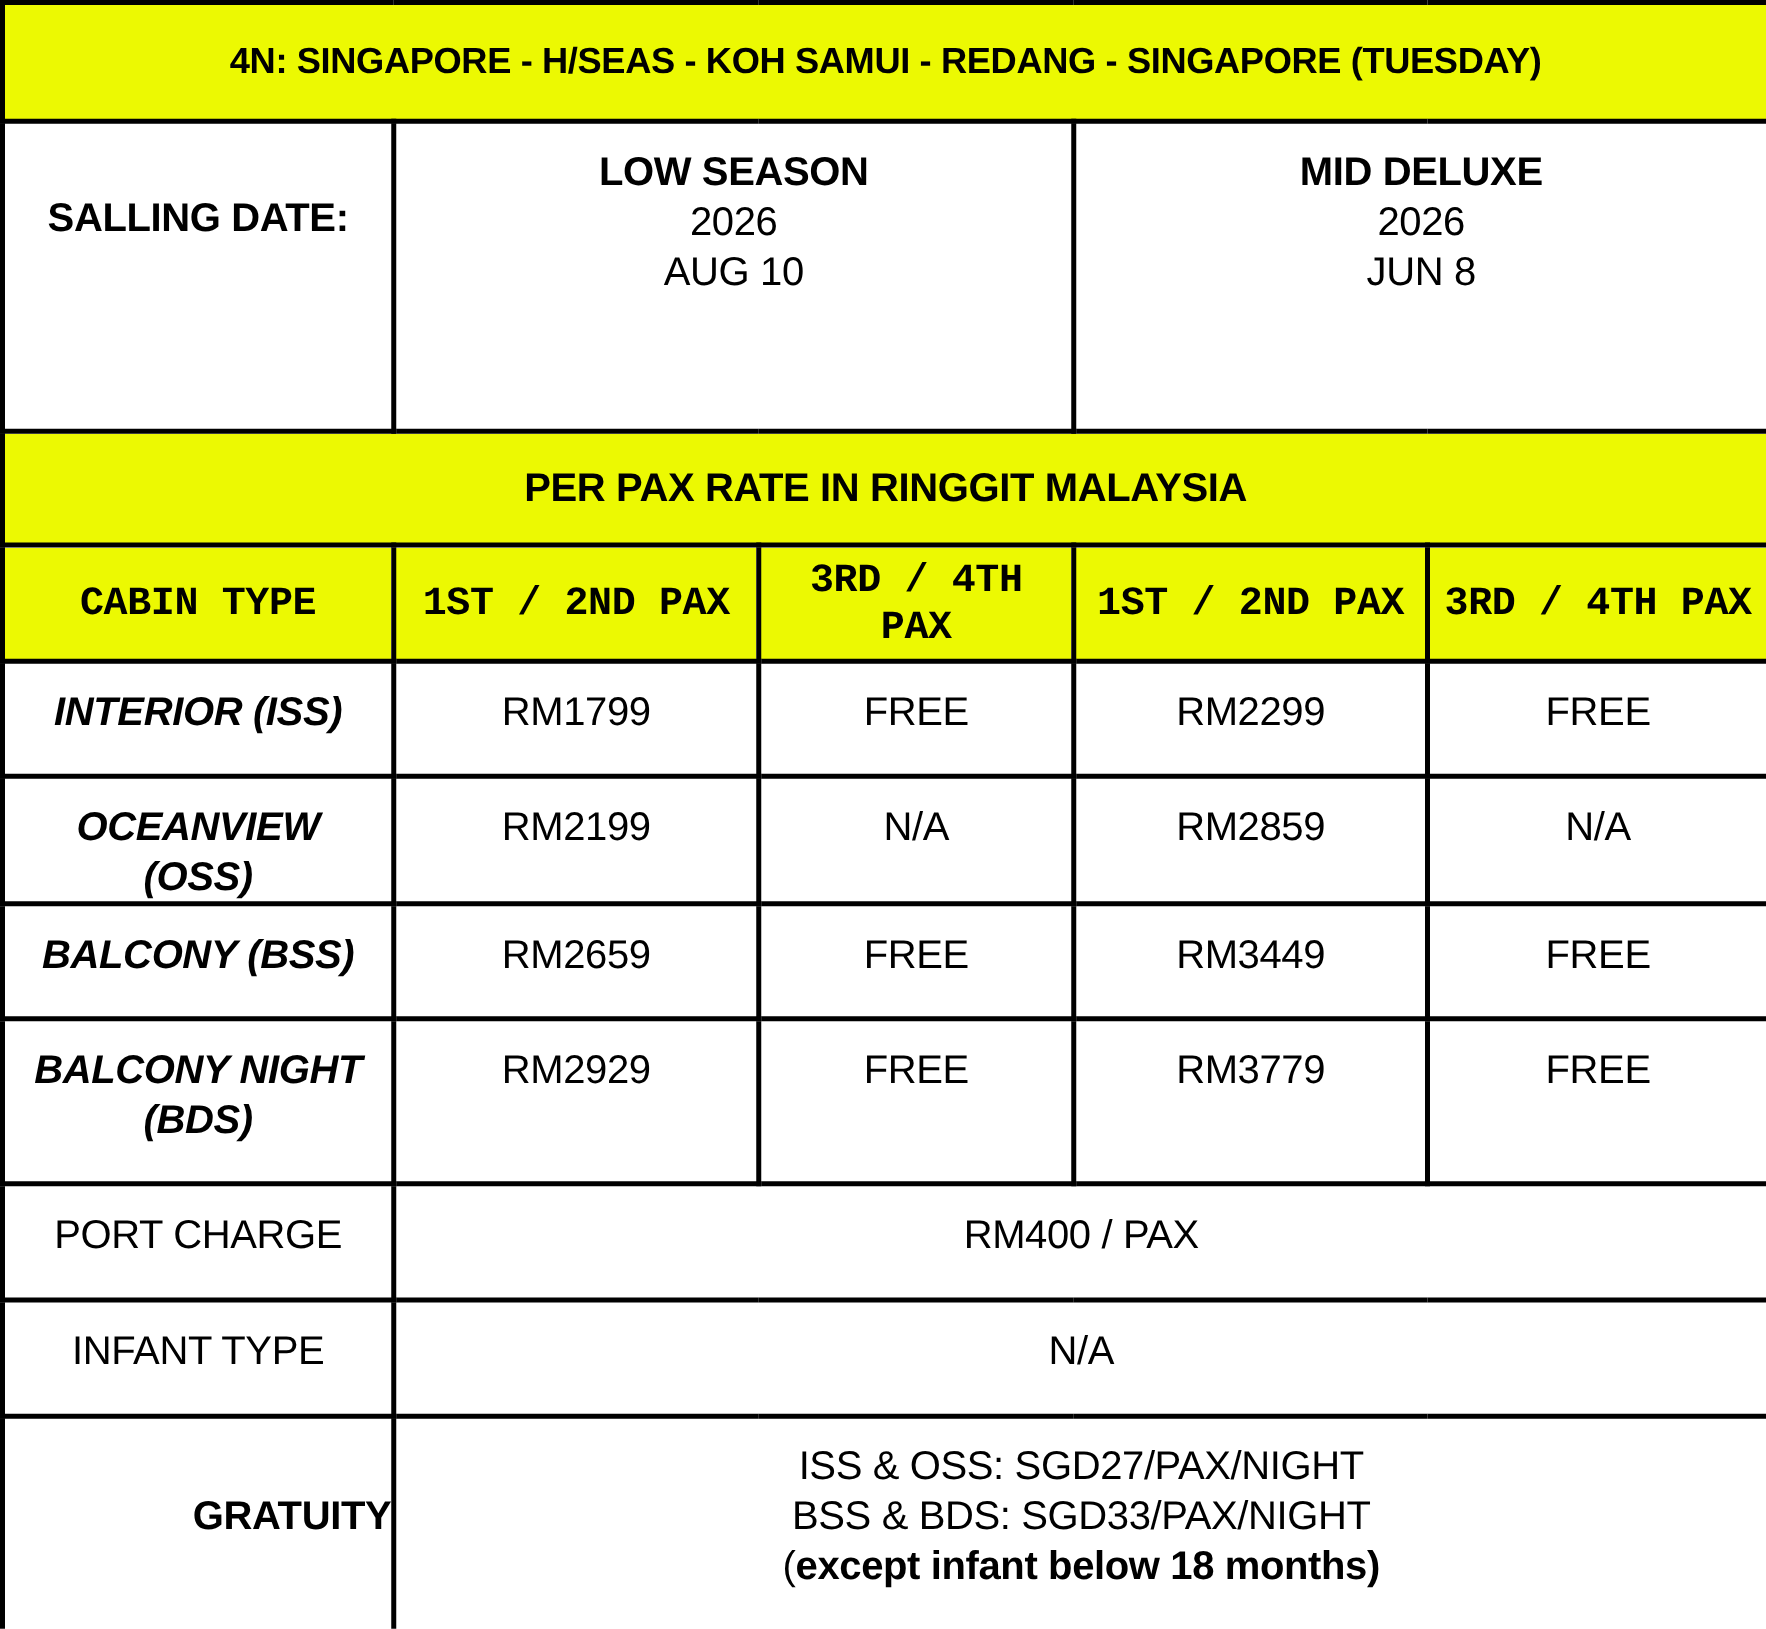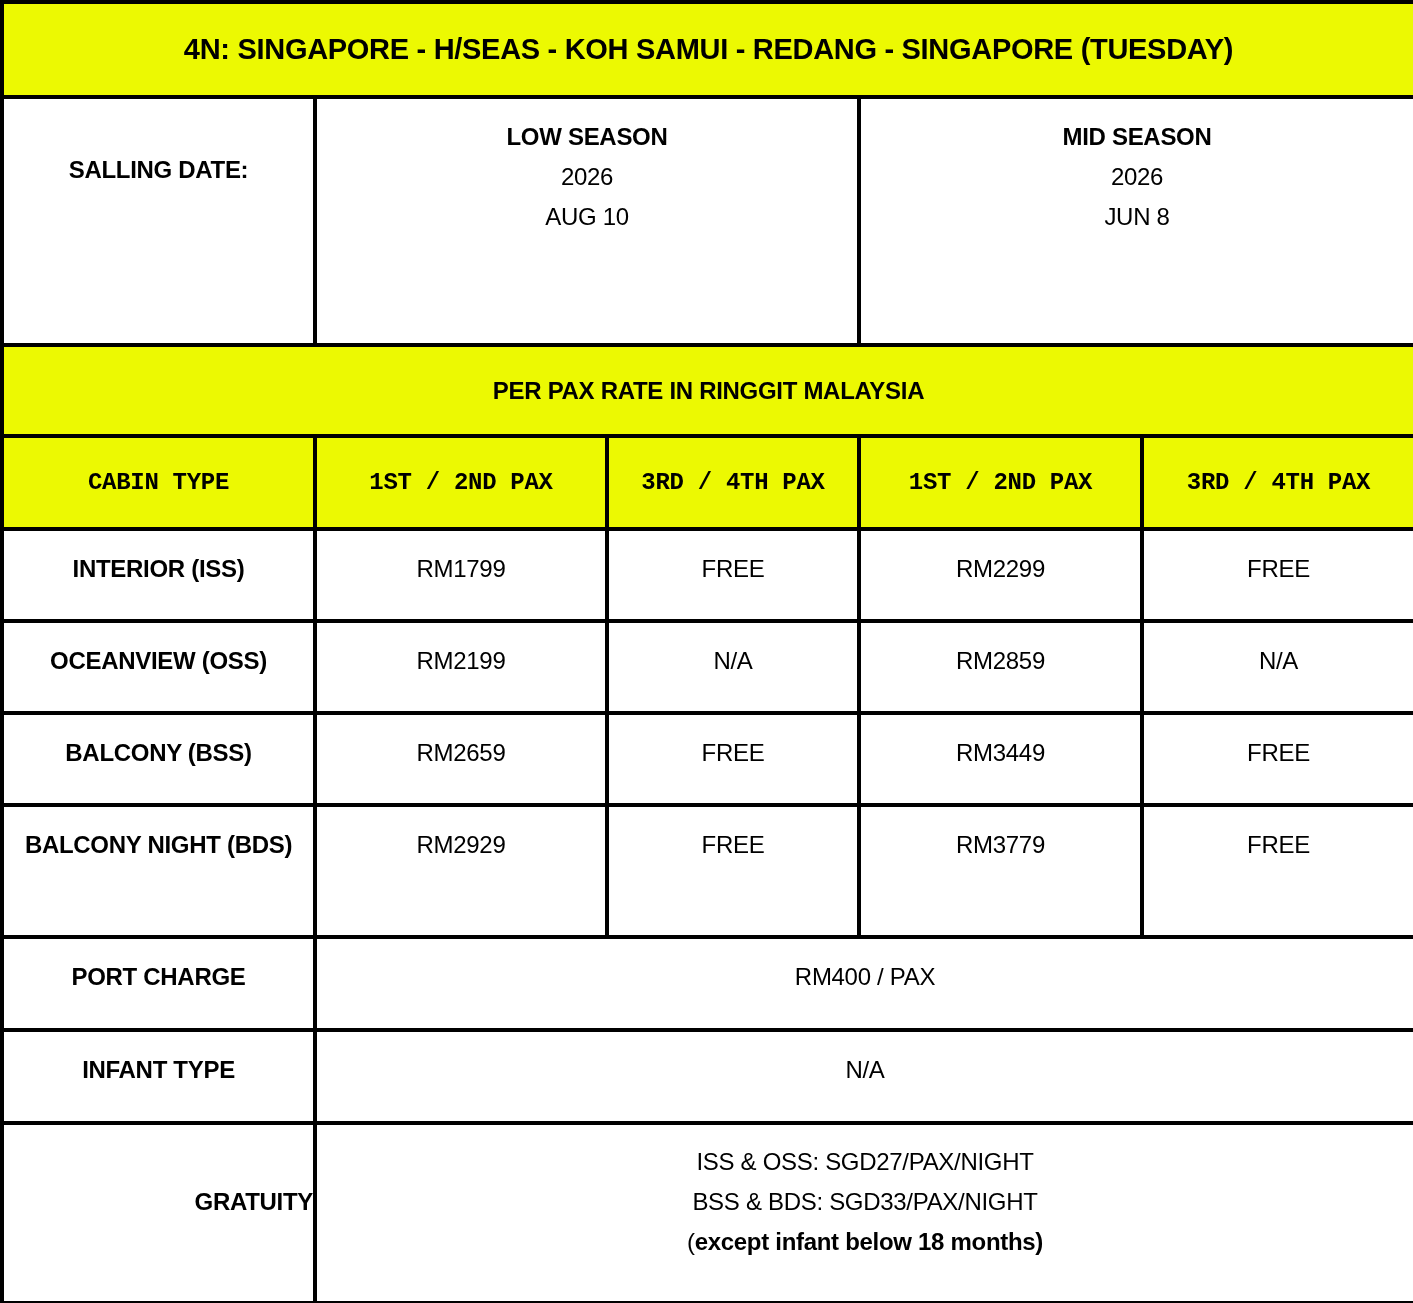--- a/index.html
+++ b/index.html
@@ -18,21 +18,21 @@
     width: 1413px;
     height: 1303px;
     background: #ffffff;
   }
   td {
     border: 4px solid #000000;
     font-family: "Liberation Sans", sans-serif;
     color: #000000;
     text-align: center;
     vertical-align: top;
-    font-size: 24px;
+    font-size: 32px;
     padding: 0;
     letter-spacing: -0.3px;
     overflow: hidden;
   }
   .yellow { background: #ECF902; }
   .bold { font-weight: bold; }
 
   .title-cell {
     font-weight: bold;
     font-size: 29px;
@@ -53,27 +53,28 @@
     padding-top: 57px;
   }
   .season-cell {
     padding-top: 18px;
     line-height: 40px;
   }
   .cabin-cell {
     font-weight: bold;
     padding: 18px 12px 0 12px;
     line-height: 40px;
+    font-style: italic;
   }
   .value-cell {
     padding-top: 18px;
     line-height: 40px;
   }
   .summary-label-cell {
-    font-weight: bold;
+    font-weight: normal;
     padding-top: 18px;
     line-height: 40px;
   }
   .summary-value-cell {
     padding-top: 18px;
     line-height: 40px;
   }
   .gratuity-label-cell {
     font-weight: bold;
     padding-top: 57px;
@@ -105,21 +106,21 @@
     </tr>
 
     <tr style="height:248px">
       <td class="sailing-label-cell">SALLING DATE:</td>
       <td colspan="2" class="season-cell">
         <div class="bold">LOW SEASON</div>
         <div>2026</div>
         <div>AUG 10</div>
       </td>
       <td colspan="2" class="season-cell">
-        <div class="bold">MID SEASON</div>
+        <div class="bold">MID DELUXE</div>
         <div>2026</div>
         <div>JUN 8</div>
       </td>
     </tr>
 
     <tr style="height:91px">
       <td colspan="5" class="yellow banner-cell">PER PAX RATE IN RINGGIT MALAYSIA</td>
     </tr>
 
     <tr style="height:93px">

